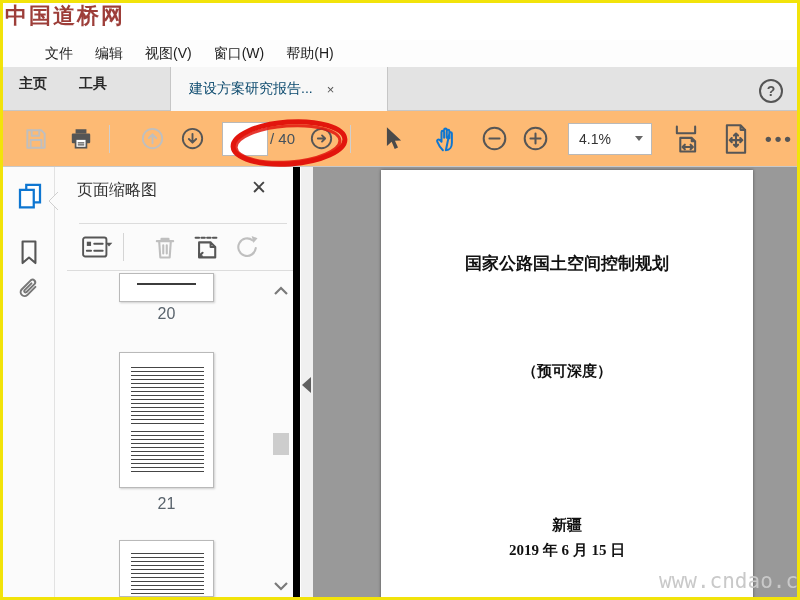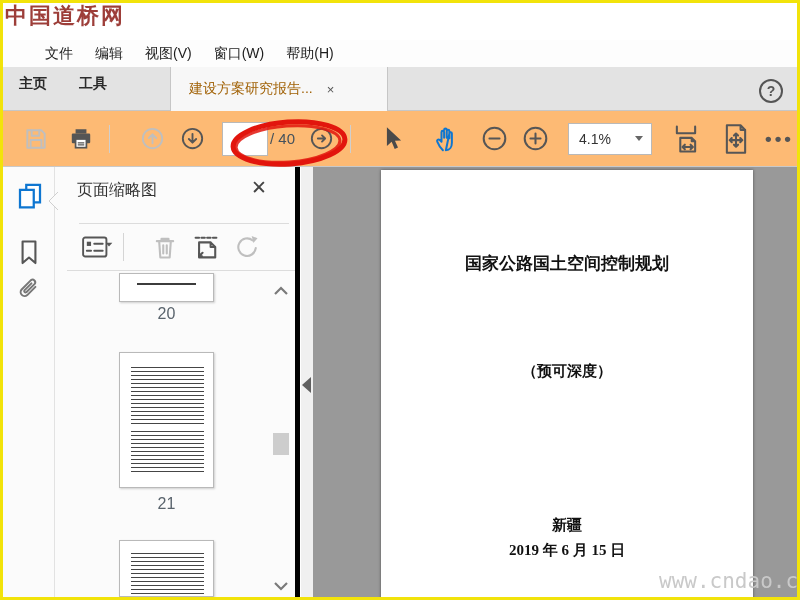--- a/index.html
+++ b/index.html
@@ -21,21 +21,21 @@
 
   
   .tabbar{position:absolute;left:0;top:64px;width:794px;height:44px;background:#e3e3e3;
           border-bottom:1px solid #c6c6c6;box-sizing:border-box;}
   .tab-static{position:absolute;top:8px;font-size:14px;color:#2a2a2a;font-weight:700;}
   .tab-home{left:16px;}
   .tab-tools{left:76px;}
   .tab-doc{position:absolute;left:167px;top:0;width:218px;height:44px;background:#f7f7f7;
            border-left:1px solid #c6c6c6;border-right:1px solid #c6c6c6;z-index:2;
            display:flex;align-items:center;box-sizing:border-box;}
-  .tab-doc-label{font-size:14px;color:#a16207;margin-left:18px;white-space:nowrap;overflow:hidden;max-width:160px;}
+  .tab-doc-label{font-size:14px;color:#0c4a6e;margin-left:18px;white-space:nowrap;overflow:hidden;max-width:160px;}
   .tab-doc-close{margin-left:14px;font-size:13px;color:#555;cursor:default;}
   .help-btn{position:absolute;left:756px;top:76px;width:24px;height:24px;border:2px solid #555;
             border-radius:50%;box-sizing:border-box;text-align:center;line-height:20px;
             font-size:14px;font-weight:700;color:#555;}
 
   
   .toolbar{position:absolute;left:0;top:108px;width:794px;height:56px;background:#fdba74;
            border-bottom:1px solid #c9c9c9;box-sizing:border-box;}
   .tbi{position:absolute;top:0;height:55px;display:flex;align-items:center;}
   .tb-sep{position:absolute;top:14px;width:1px;height:28px;background:#cfcfcf;}
@@ -54,21 +54,21 @@
 
   
   .content{position:absolute;left:0;top:164px;width:794px;height:430px;}
 
   .iconbar{position:absolute;left:0;top:0;width:52px;height:430px;background:#fbfbfb;
            border-right:1px solid #e2e2e2;box-sizing:border-box;}
   .ib-btn{position:absolute;left:12px;width:30px;height:30px;}
   .notch{position:absolute;left:45px;top:25px;z-index:3;}
 
   .panel{position:absolute;left:52px;top:0;width:245px;height:430px;background:#fbfbfb;
-         border-right:5px solid #000000;box-sizing:border-box;}
+         border-right:7px solid #000000;box-sizing:border-box;}
   .panel-title{position:absolute;left:22px;top:13px;font-size:16px;color:#333;}
   .panel-close{position:absolute;left:196px;top:9px;font-size:19px;color:#444;}
   .pdiv1{position:absolute;left:24px;right:6px;top:56px;height:1px;background:#dcdcdc;}
   .pt-sep{position:absolute;left:68px;top:66px;width:1px;height:28px;background:#d5d5d5;}
   .pdiv2{position:absolute;left:12px;right:0;top:103px;height:1px;background:#dcdcdc;}
   .ptool{position:absolute;top:66px;}
 
   .thumb{position:absolute;left:64px;width:95px;background:#fff;border:1px solid #b9b9b9;
          box-shadow:1px 1px 2px rgba(0,0,0,.18);box-sizing:border-box;overflow:hidden;}
   .t20{top:106px;height:29px;}

